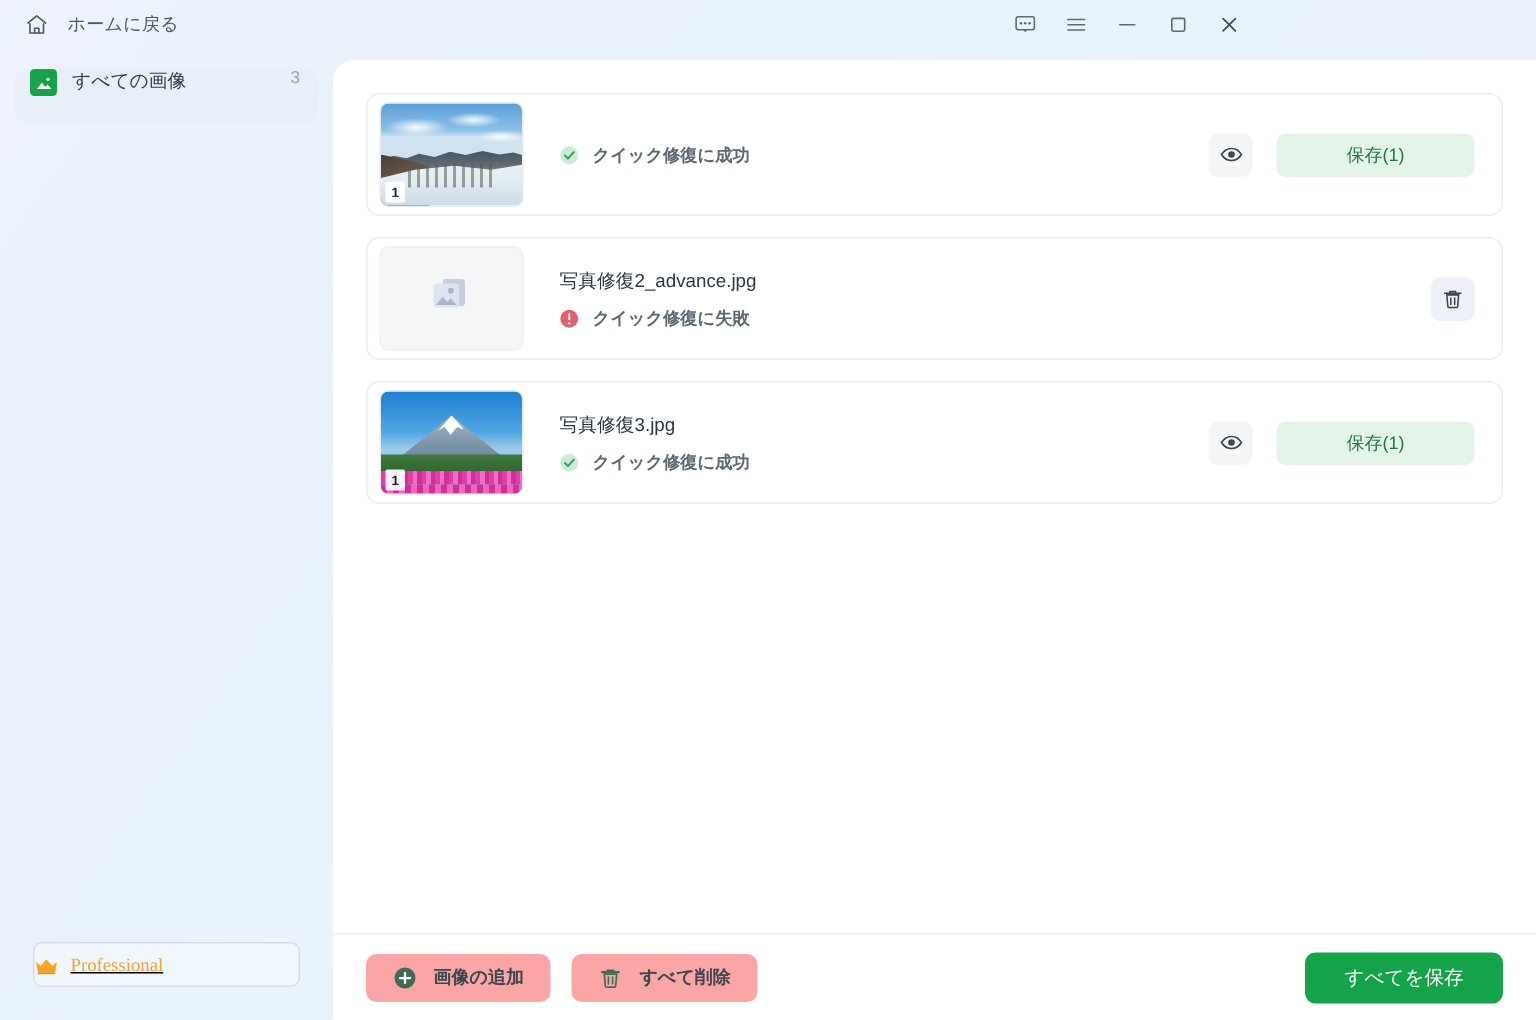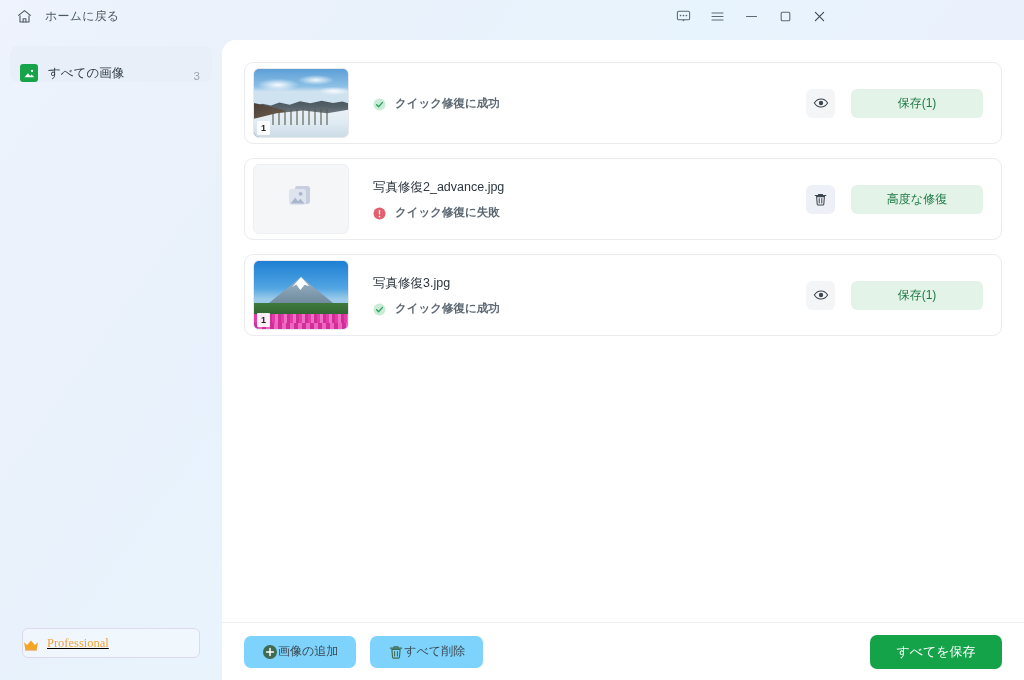--- a/index.html
+++ b/index.html
@@ -59,21 +59,21 @@
   .sidebar {
     position: absolute;
     left: 0; top: 32px;
     width: 222px; height: 648px;
     display: flex;
     flex-direction: column;
   }
   .side-items { padding: 14px 10px 0 10px; }
   .side-item {
     display: flex;
-    align-items: flex-end;
+    align-items: flex-start;
     height: 36px;
     border-radius: 8px;
     padding: 0 12px 0 10px;
     cursor: pointer;
     background: rgba(255,255,255,0.55);
   }
   .side-item.active { background: rgba(233,238,249,0.95); }
   .side-ico {
     width: 18px; height: 18px;
     border-radius: 3px;
@@ -287,25 +287,27 @@
     height: 58px;
     border-top: 1px solid #eef0f2;
     display: flex;
     align-items: center;
     padding: 0 22px;
     gap: 14px;
   }
   .gbtn {
     height: 32px;
     border-radius: 7px;
-    background: #7dd3fc;
-    display: flex;
-    align-items: center;
+    background: #fca5a5;
+    display: flex;
+    align-items: center;
+    gap: 11px;
     padding: 0 18px;
     cursor: pointer;
+    font-weight: bold;
   }
   .gbtn span { font-size: 12px; color: #3c4750; white-space: nowrap; }
   .gbtn svg { display: block; flex: none; }
 
   .saveall {
     margin-left: auto;
     width: 132px; height: 34px;
     border-radius: 7px;
     background: #15a34a;
     color: #fff;
@@ -467,21 +469,20 @@
         <div class="icon-btn lavender">
           <span>
             <svg width="15" height="15" viewBox="0 0 15 15" fill="none">
               <path d="M2.2 3.5h10.6" stroke="#3c4750" stroke-width="1.15" stroke-linecap="round"></path>
               <path d="M5.6 3.3V2.4h3.8v.9" stroke="#3c4750" stroke-width="1.05"></path>
               <path d="M3.6 4.6h7.8l-.6 7.6a.9.9 0 0 1-.9.8H5.1a.9.9 0 0 1-.9-.8z" stroke="#3c4750" stroke-width="1.05" fill="none"></path>
               <path d="M6.2 6.6v4.4M8.8 6.6v4.4" stroke="#3c4750" stroke-width="1.02" stroke-linecap="round"></path>
             </svg>
           </span>
         </div>
-        <div class="pill">高度な修復</div>
       </div>
     </div>
 
     <div class="row">
       <div class="thumb">
         <div class="art-fuji">
           <div class="mtn"></div>
           <div class="cap"></div>
           <div class="treeline"></div>
           <div class="flowers"></div>

